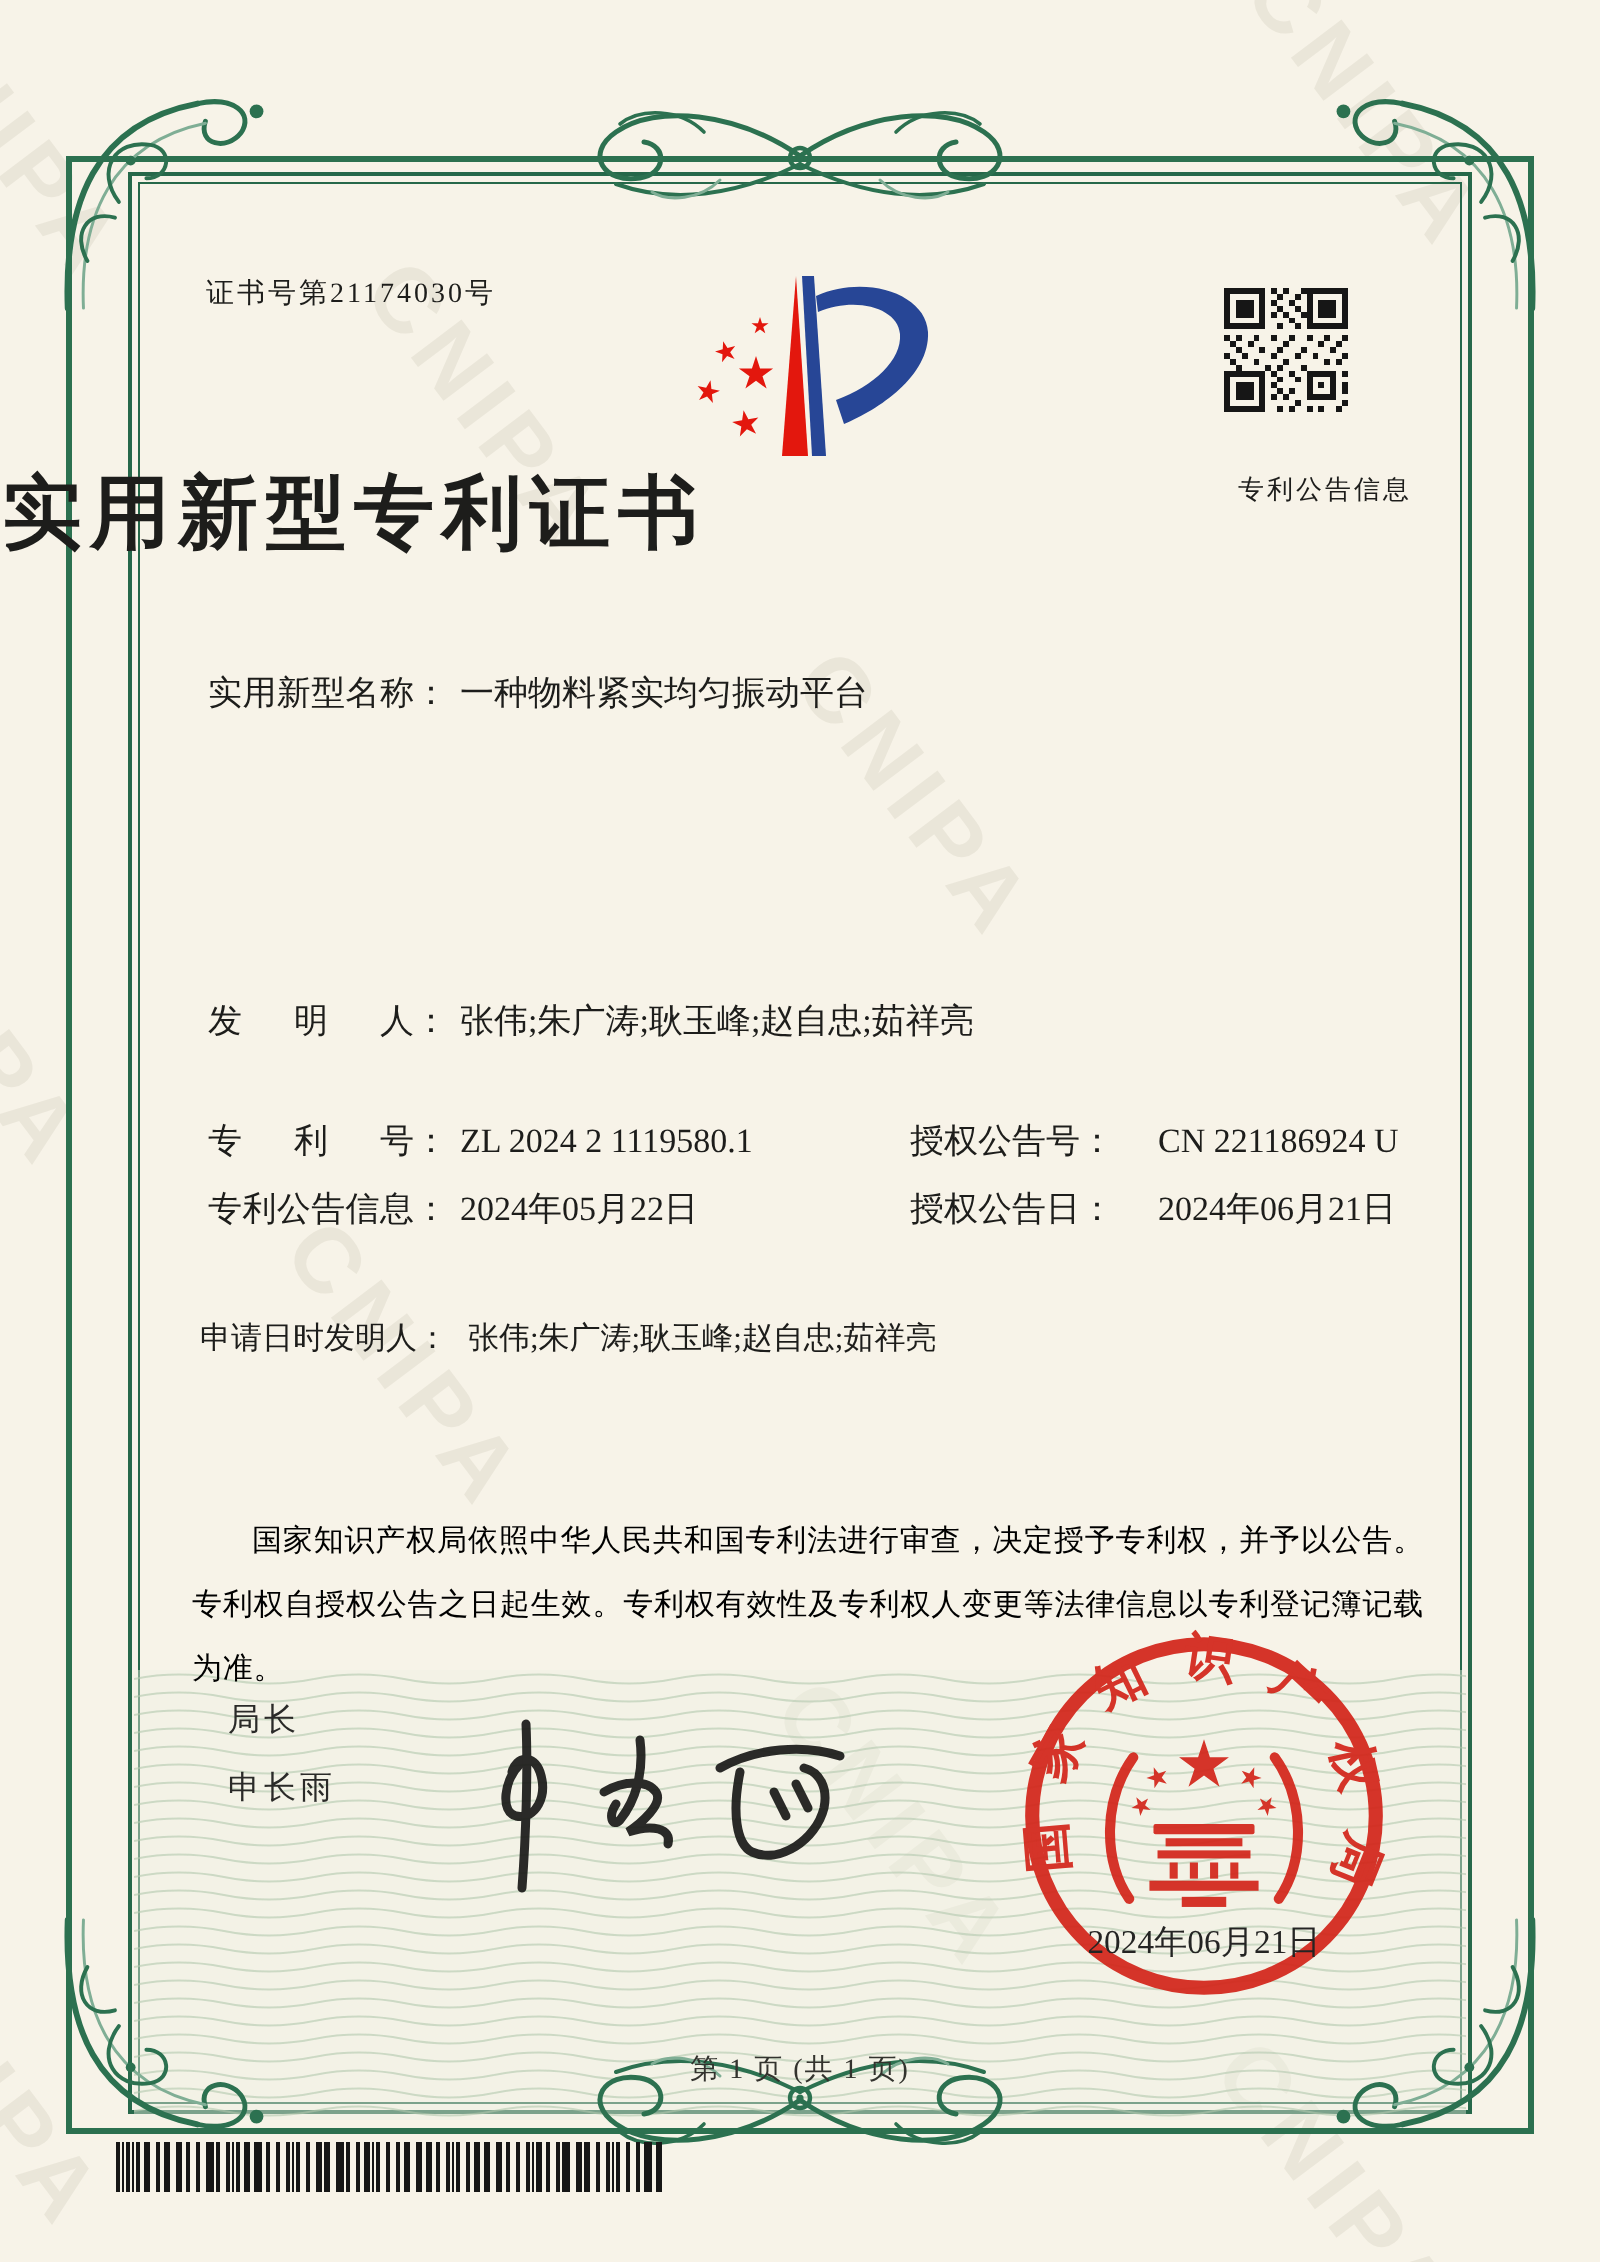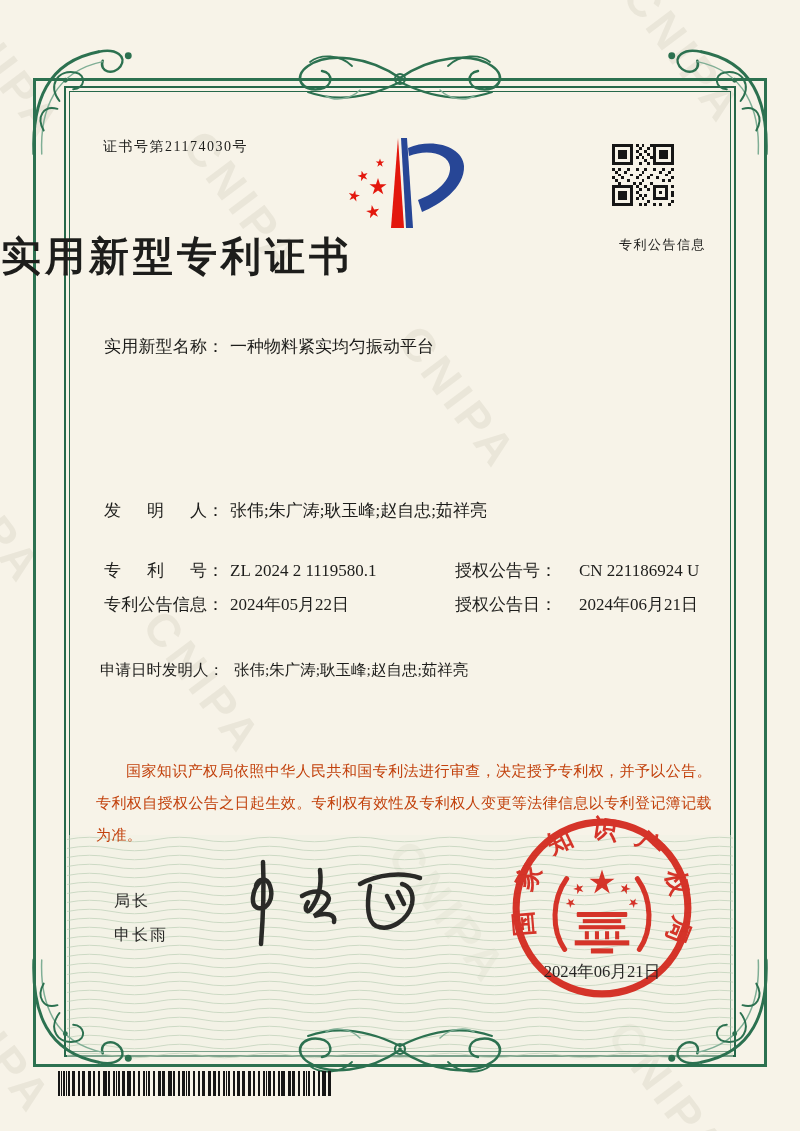--- a/index.html
+++ b/index.html
@@ -36,24 +36,24 @@
   .frow .lbl{display:inline-block;width:103px;text-align:justify;text-align-last:justify;}
   .frow.small{left:100px;font-size:15.5px;}
   .frow.small .lbl{width:auto;text-align:left;text-align-last:left;}
   .frow .val{margin-left:6px;}
   .frow .r2{position:absolute;left:351px;white-space:nowrap;}
   .frow .r2 .val{margin-left:22px;}
 
   
   .statement{position:absolute;left:96px;top:755px;width:616px;margin:0;
       font-size:15px;line-height:32px;letter-spacing:0.4px;text-indent:2em;
-      text-align:justify;color:#c2410c;}
-
-  
-  .signoff{position:absolute;left:114px;top:884px;font-family:"Liberation Sans",sans-serif;
+      text-align:justify;color:#000000;}
+
+  
+  .signoff{position:absolute;left:114px;top:844px;font-family:"Liberation Sans",sans-serif;
       font-size:16px;color:#2a2a28;line-height:34px;letter-spacing:2px;}
   .signature{position:absolute;left:232px;top:856px;width:205px;height:95px;}
 
   
   .seal{position:absolute;left:506px;top:812px;width:192px;height:192px;opacity:.93;}
 
   
   .pagefoot{position:absolute;left:0;right:0;top:1026px;text-align:center;
       font-size:14px;letter-spacing:1px;color:#33332e;}
   .barcode{position:absolute;left:58px;top:1071px;width:274px;height:25px;
@@ -240,16 +240,17 @@
         <rect x="84" y="135" width="22" height="5"></rect>
       </g>
       <g fill="none" stroke="#d3261b" stroke-width="5" stroke-linecap="round">
         <path d="M58,136 C45,117 45,87 60,66"></path>
         <path d="M132,136 C145,117 145,87 130,66"></path>
       </g>
     </g>
     <text x="95" y="163" text-anchor="middle" font-size="16.5" fill="#151515" font-family="Liberation Serif,serif">2024年06月21日</text>
   </svg>
 
+  <div class="pagefoot">第 1 页 (共 1 页)</div>
 
   <div class="barcode"></div>
 
 </div>
 
 </body></html>

